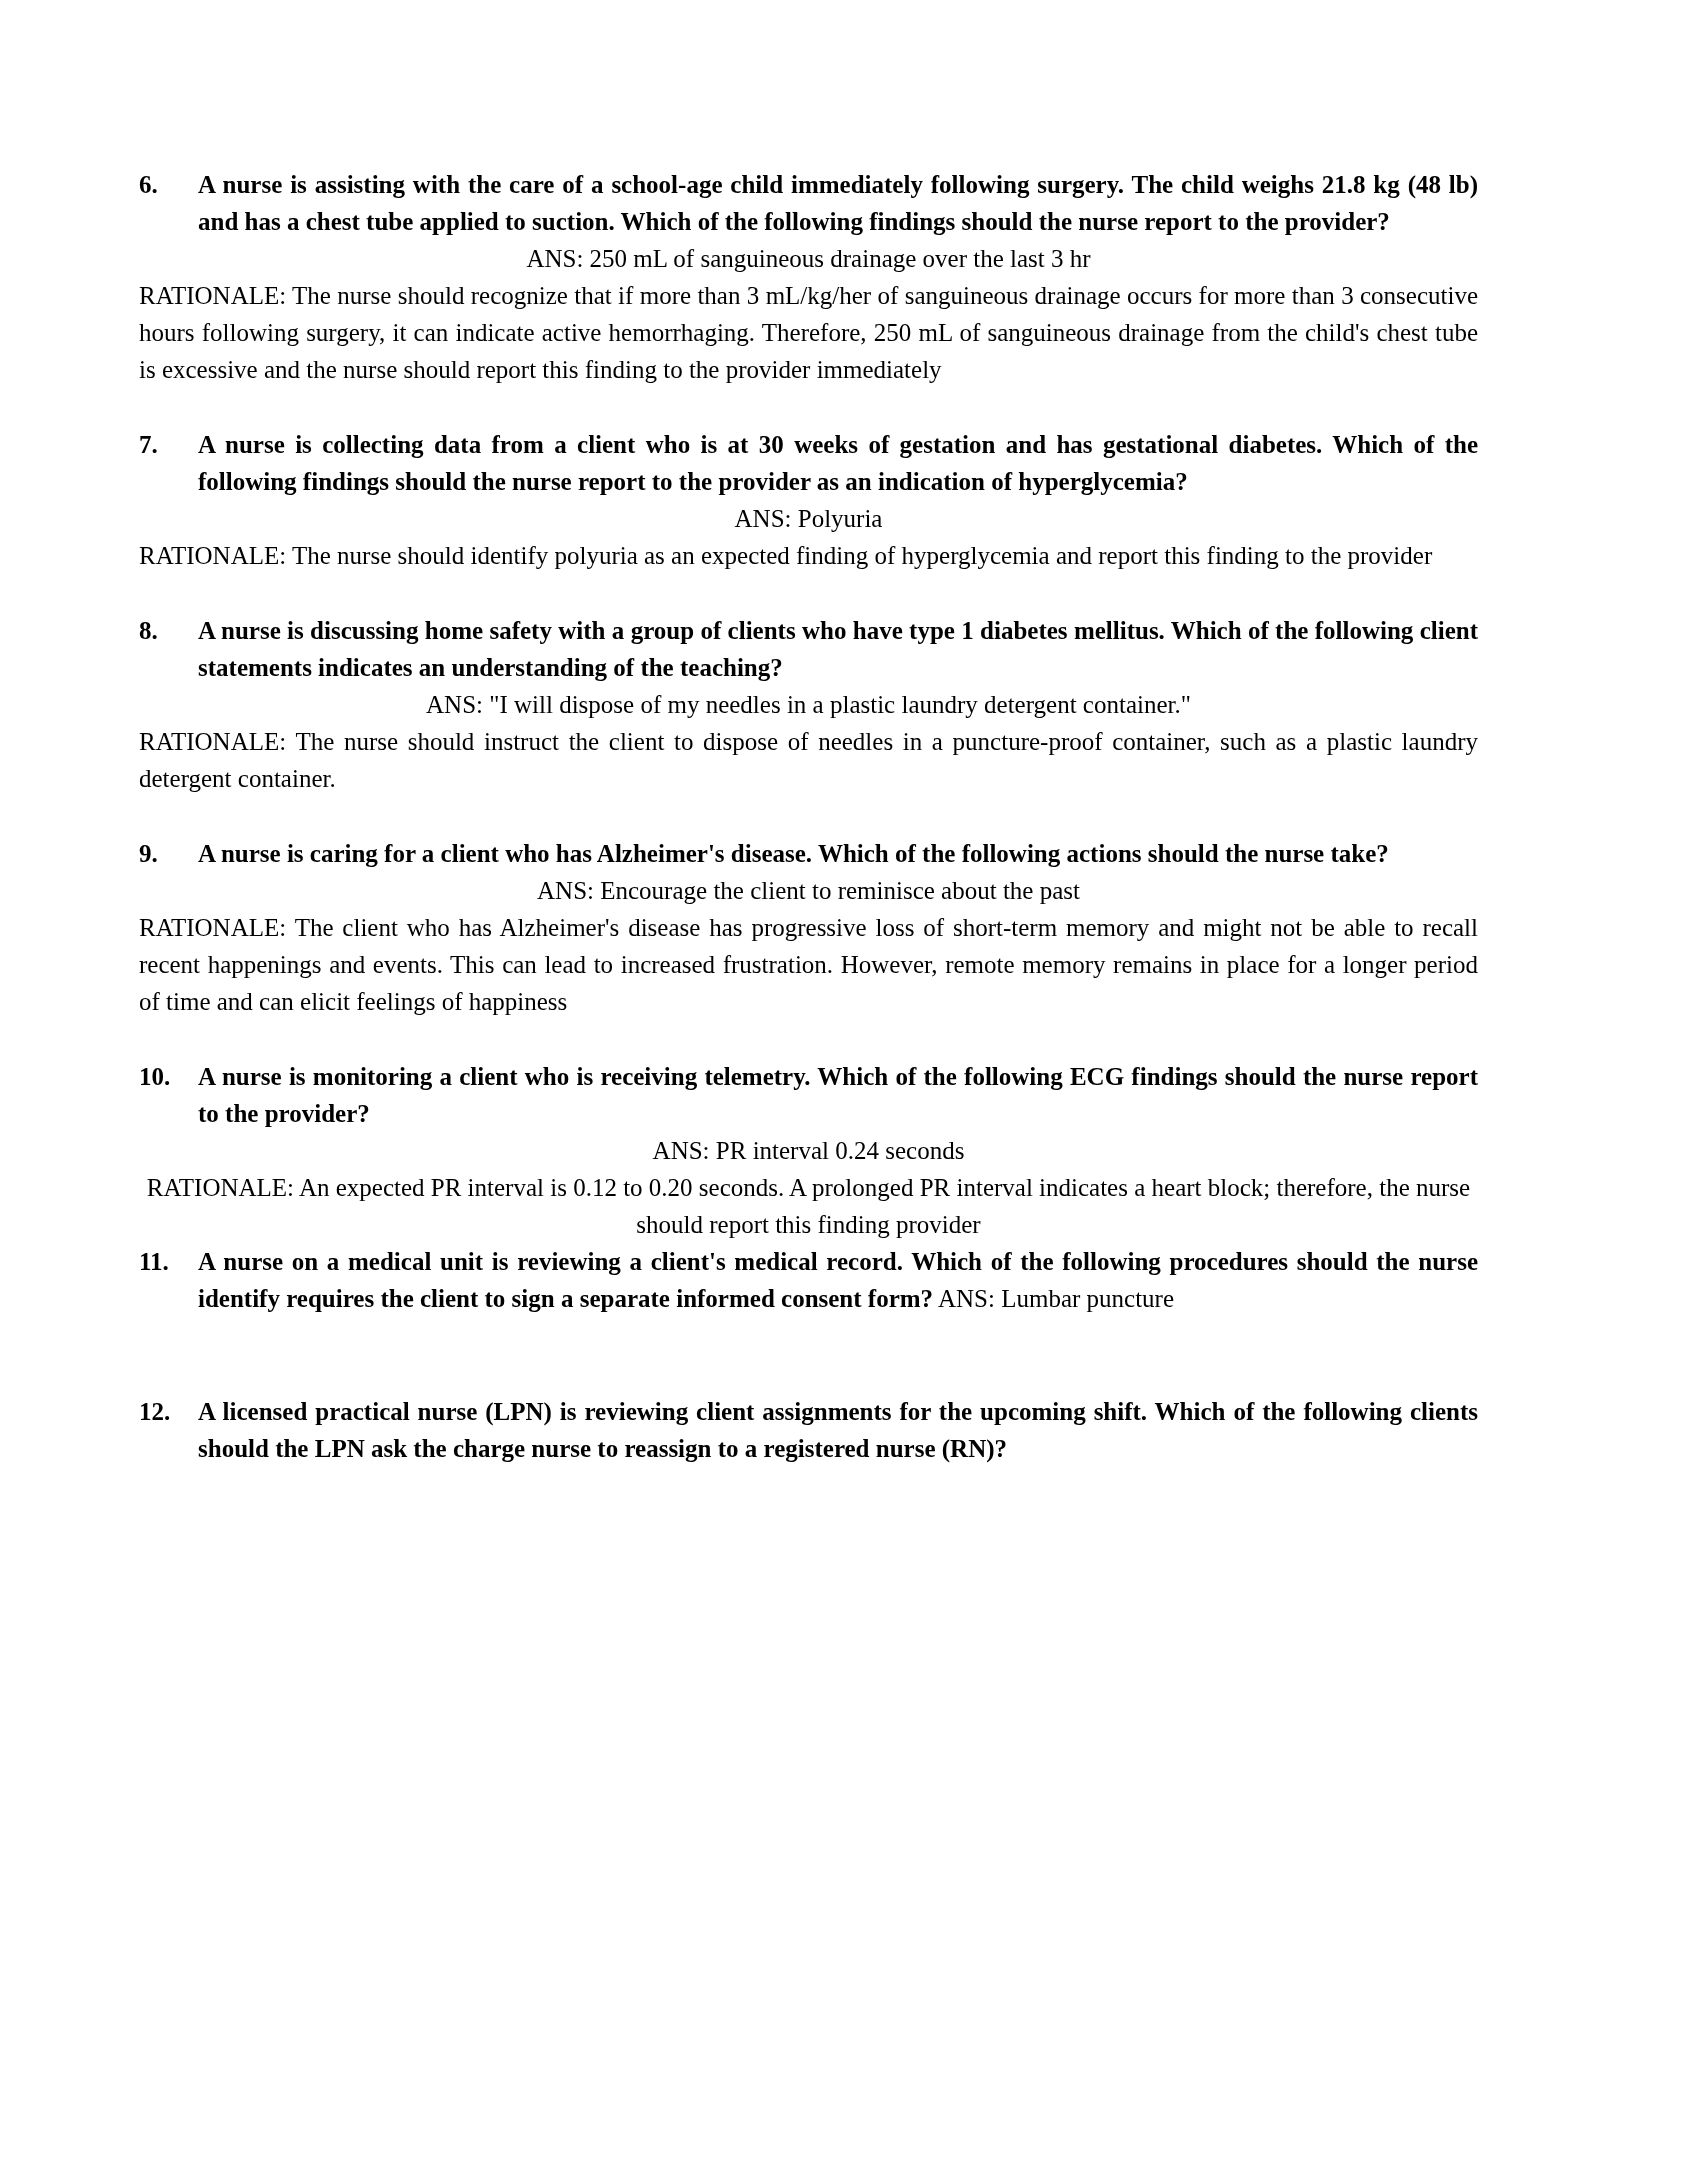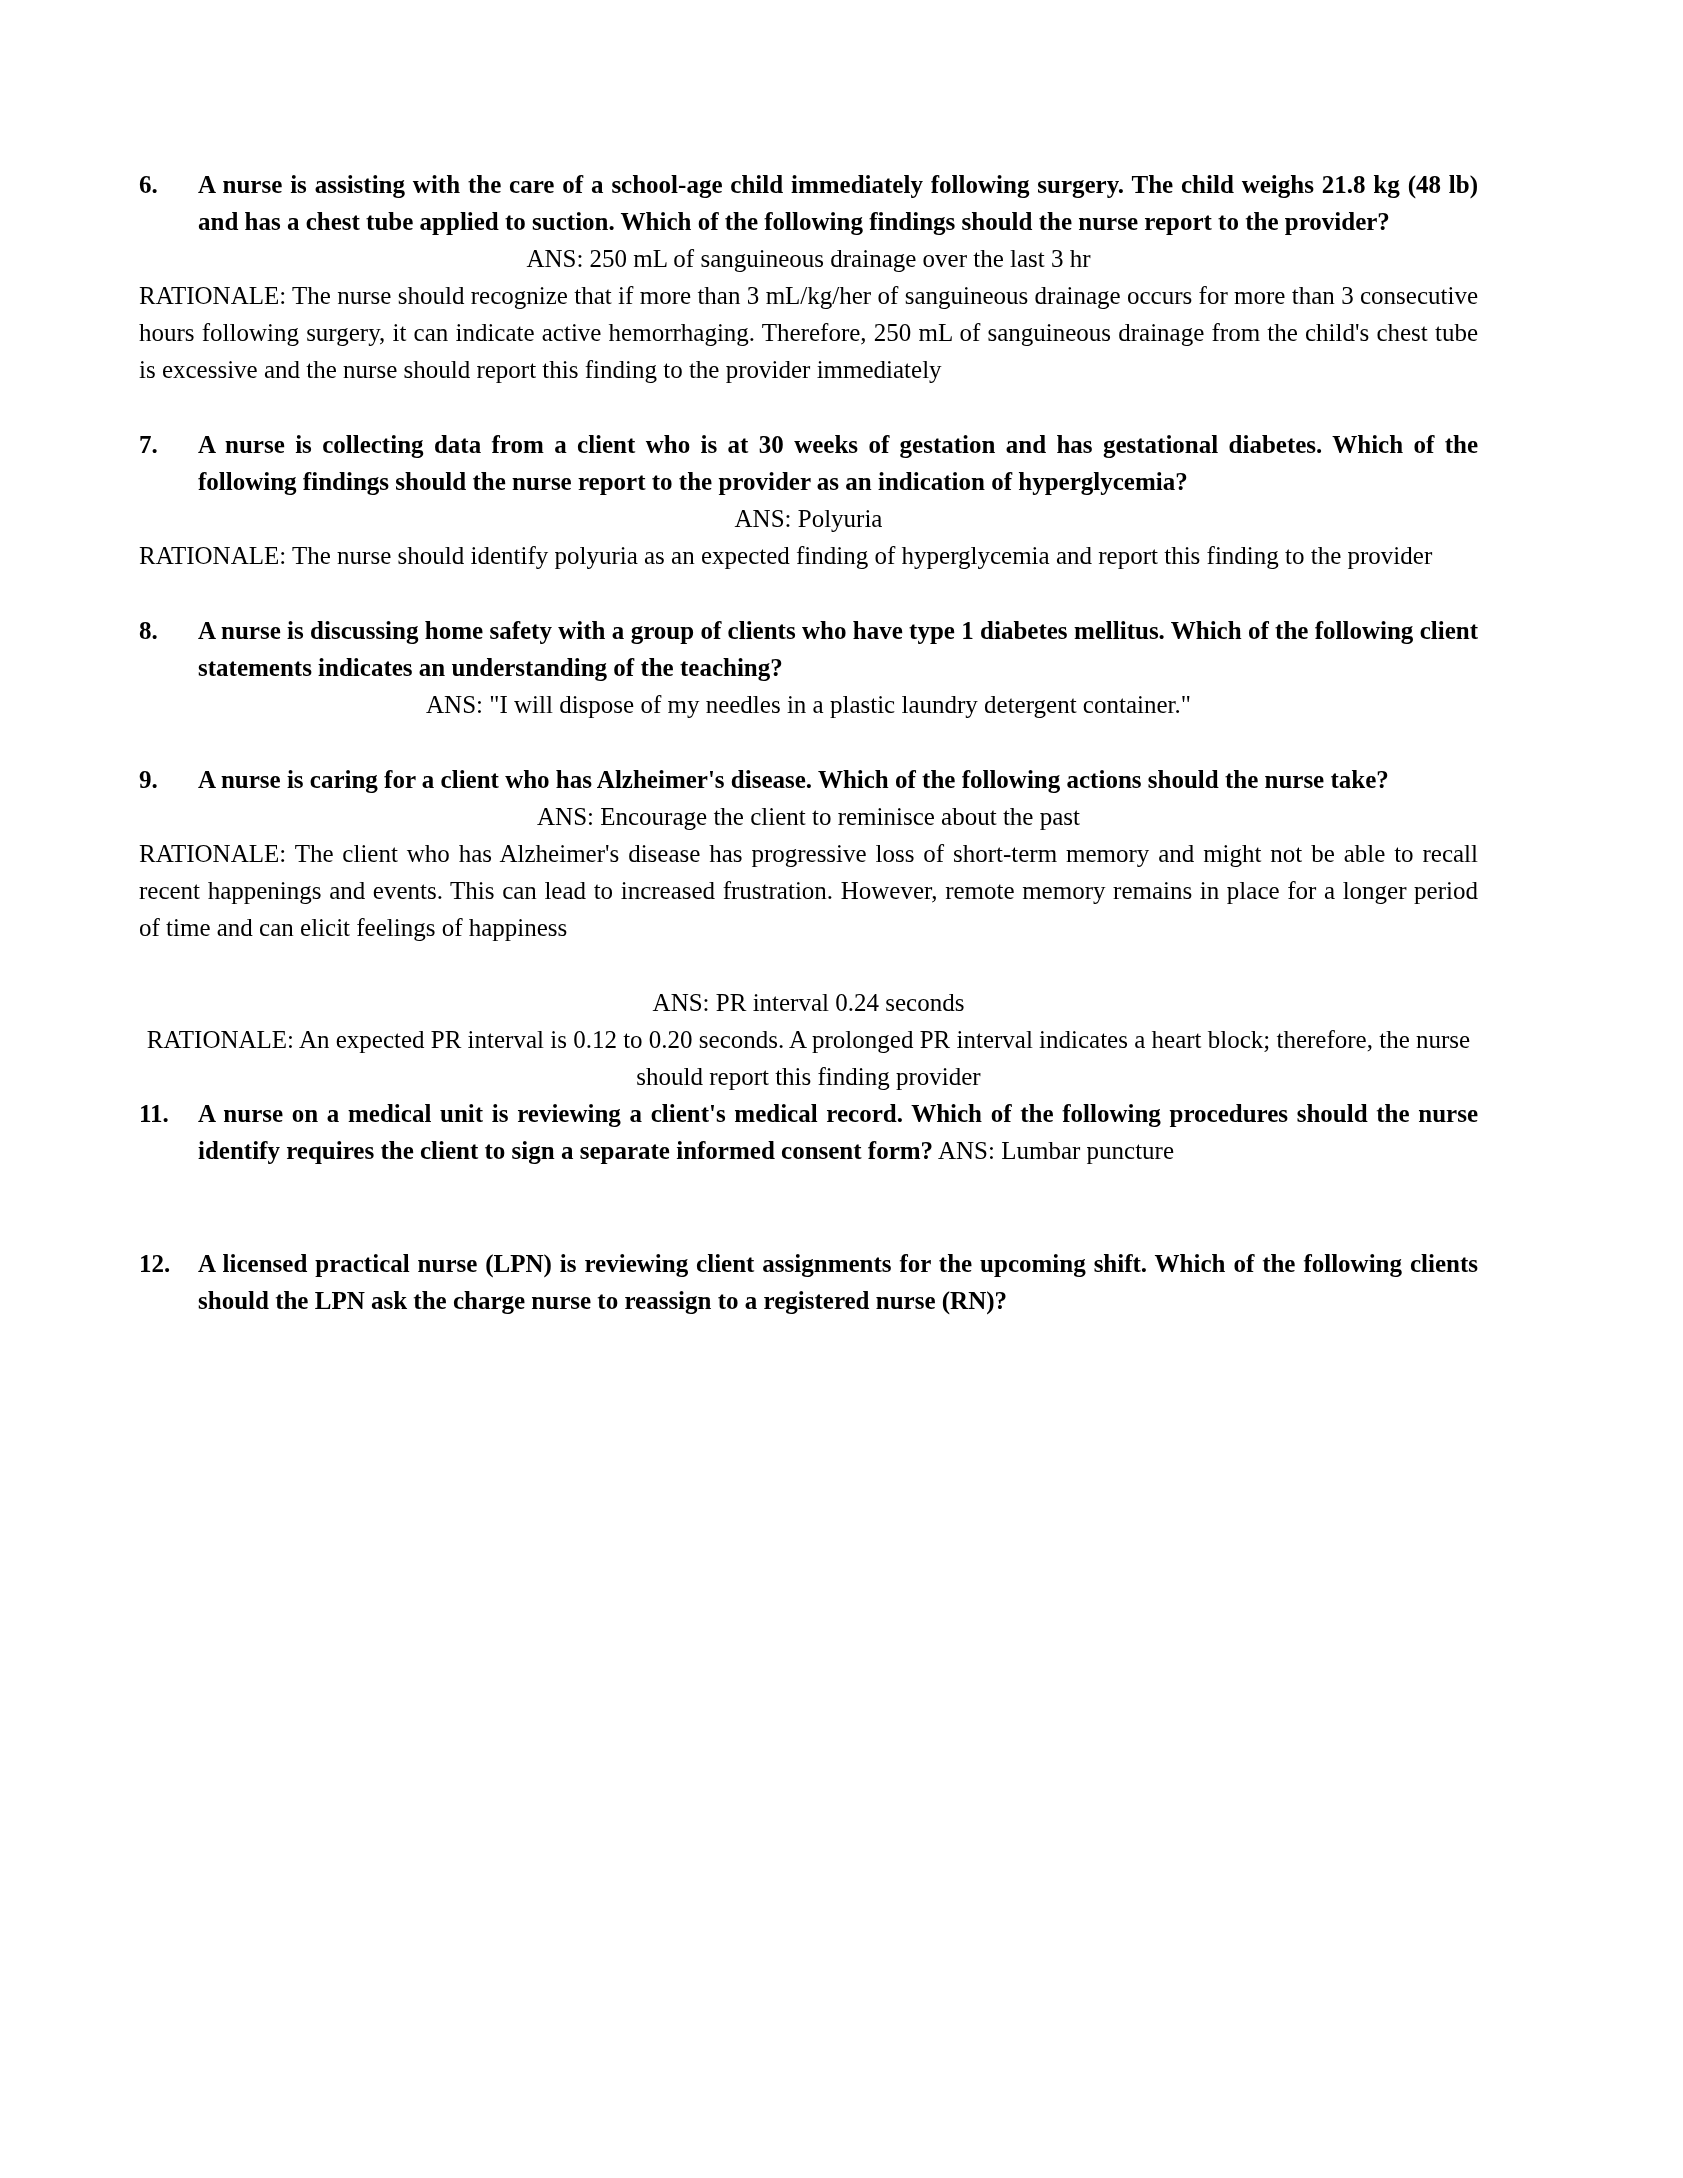--- a/index.html
+++ b/index.html
@@ -84,32 +84,37 @@
     <p class="para nojust">ANS: Polyuria</p>
     <p class="para">RATIONALE: The nurse should identify polyuria as an expected finding of hyperglycemia and report this finding to the provider</p>
 
     <div class="gap-lg"></div>
 
     <div class="q-block">
       <span class="q-num">8.</span>
       <span class="q-text">A nurse is discussing home safety with a group of clients who have type 1 diabetes mellitus. Which of the following client statements indicates an understanding of the teaching?</span>
     </div>
     <p class="para nojust">ANS: "I will dispose of my needles in a plastic laundry detergent container."</p>
+    <p class="para">RATIONALE: The nurse should instruct the client to dispose of needles in a puncture-proof container, such as a plastic laundry detergent container.</p>
 
     <div class="gap-lg"></div>
 
     <div class="q-block">
       <span class="q-num">9.</span>
       <span class="q-text">A nurse is caring for a client who has Alzheimer's disease. Which of the following actions should the nurse take?</span>
     </div>
     <p class="para nojust">ANS: Encourage the client to reminisce about the past</p>
     <p class="para">RATIONALE: The client who has Alzheimer's disease has progressive loss of short-term memory and might not be able to recall recent happenings and events. This can lead to increased frustration. However, remote memory remains in place for a longer period of time and can elicit feelings of happiness</p>
 
     <div class="gap-lg"></div>
 
+    <div class="q-block">
+      <span class="q-num">10.</span>
+      <span class="q-text">A nurse is monitoring a client who is receiving telemetry. Which of the following ECG findings should the nurse report to the provider?</span>
+    </div>
     <p class="para nojust">ANS: PR interval 0.24 seconds</p>
     <p class="para nojust">RATIONALE: An expected PR interval is 0.12 to 0.20 seconds. A prolonged PR interval indicates a heart block; therefore, the nurse should report this finding provider</p>
 
     <div class="q-block">
       <span class="q-num">11.</span>
       <span class="q-text"><span>A nurse on a medical unit is reviewing a client's medical record. Which of the following procedures should the nurse identify requires the client to sign a separate informed consent form?</span><span class="inline-ans"> ANS: Lumbar puncture</span></span>
     </div>
 
     <div class="gap-lg"></div>
     <div class="gap-lg"></div>

